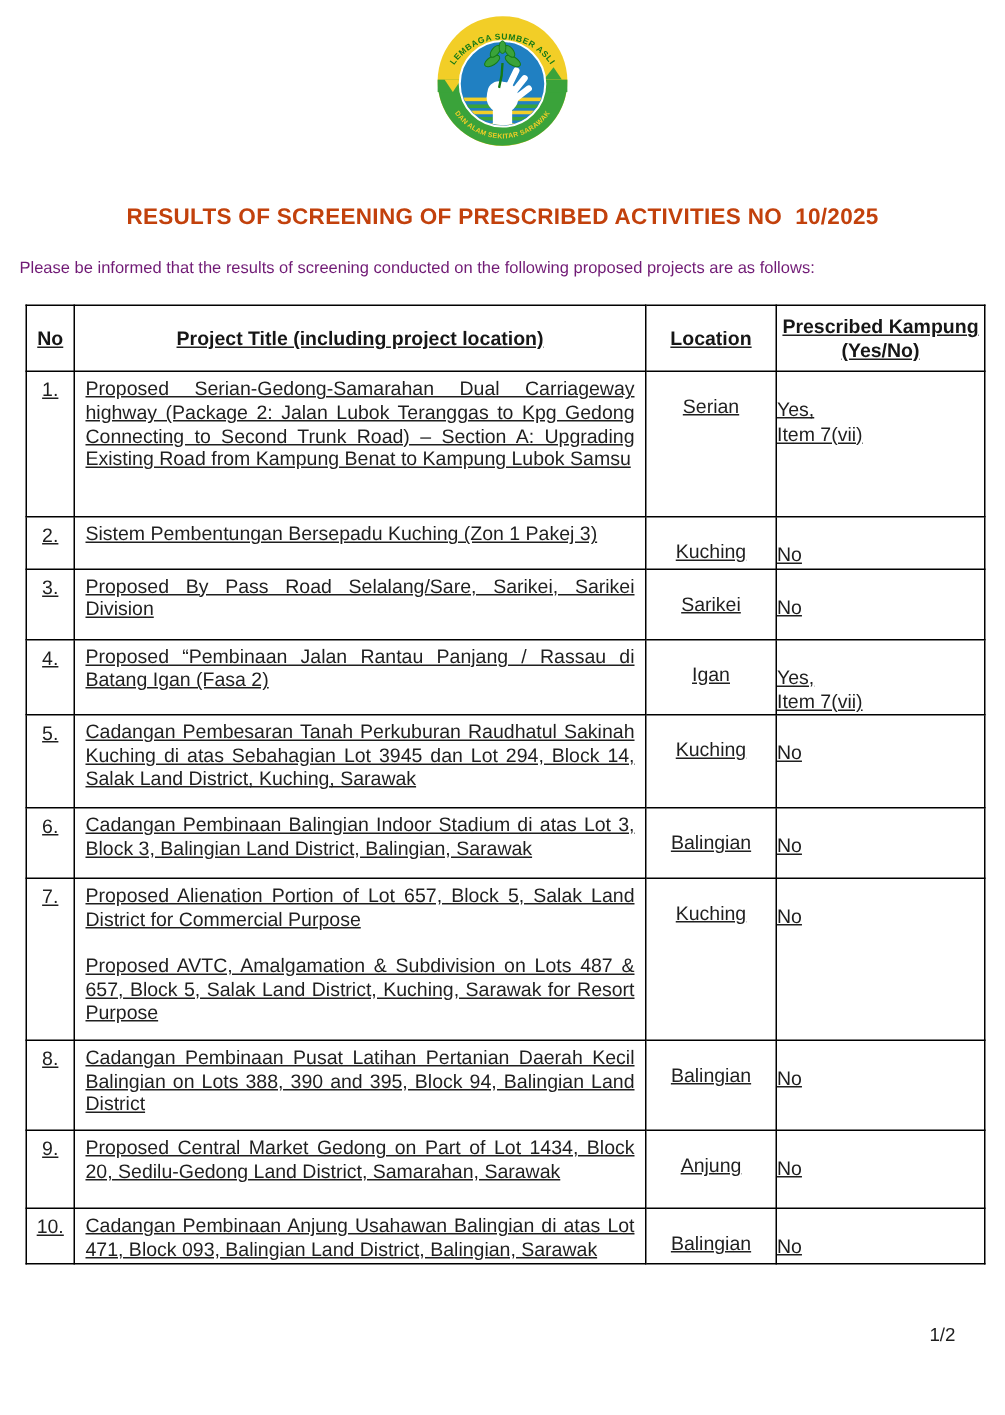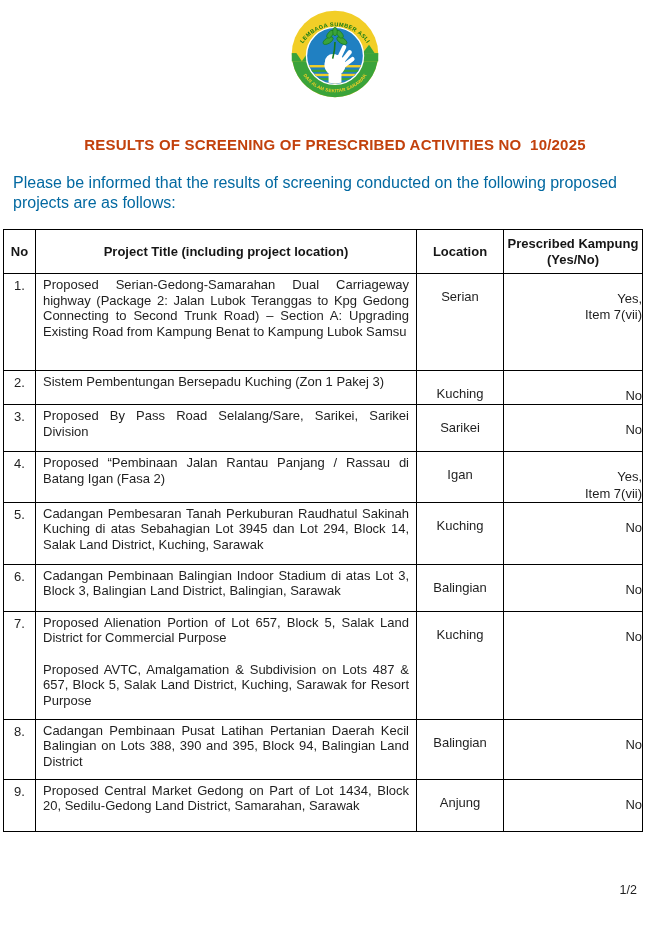--- a/index.html
+++ b/index.html
@@ -21,29 +21,30 @@
     margin-top: 36px;
     text-align: center;
     font-size: 15px;
     font-weight: bold;
     letter-spacing: 0.2px;
     white-space: pre-wrap;
     color: #c2410c;
   }
   .doc-intro {
     margin: 20px 13px 0 13px;
-    font-size: 16px;
+    font-size: 11px;
     line-height: 1.22;
-    color: #0369a1;
+    color: #701a75;
   }
   table.screening {
     border-collapse: collapse;
-    margin: 17px 0 0 3px;
+    margin: 17px 0 0 17px;
     width: 639px;
     table-layout: fixed;
+    text-decoration: underline;
   }
   table.screening col.c-no { width: 32px; }
   table.screening col.c-title { width: 381px; }
   table.screening col.c-loc { width: 87px; }
   table.screening col.c-act { width: 139px; }
   table.screening th, table.screening td {
     border: 1.5px solid #000;
     font-size: 13px;
     vertical-align: top;
   }
@@ -66,21 +67,21 @@
     text-align: justify;
     padding: 3px 7px 2px 7px;
     line-height: 1.2;
     white-space: pre-line;
   }
   td.cell-loc {
     text-align: center;
     padding-top: 15px;
   }
   td.cell-act {
-    text-align: right;
+    text-align: left;
     padding-top: 17px;
     line-height: 1.25;
     white-space: pre-line;
   }
   .page-number {
     position: absolute;
     right: 33px;
     top: 883px;
     font-size: 12.5px;
     color: #1f1f1f;
@@ -214,16 +215,22 @@
       <td class="cell-title">Cadangan Pembinaan Pusat Latihan Pertanian Daerah Kecil Balingian on Lots 388, 390 and 395, Block 94, Balingian Land District</td>
       <td class="cell-loc">Balingian</td>
       <td class="cell-act">No</td>
     </tr>
     <tr style="height:52px">
       <td class="cell-no">9.</td>
       <td class="cell-title">Proposed Central Market Gedong on Part of Lot 1434, Block 20, Sedilu-Gedong Land District, Samarahan, Sarawak</td>
       <td class="cell-loc">Anjung</td>
       <td class="cell-act">No</td>
     </tr>
+    <tr style="height:30px">
+      <td class="cell-no">10.</td>
+      <td class="cell-title">Cadangan Pembinaan Anjung Usahawan Balingian di atas Lot 471, Block 093, Balingian Land District, Balingian, Sarawak</td>
+      <td class="cell-loc">Balingian</td>
+      <td class="cell-act">No</td>
+    </tr>
   </tbody>
 </table>
 
 <div class="page-number">1/2</div>
 
 </body></html>

